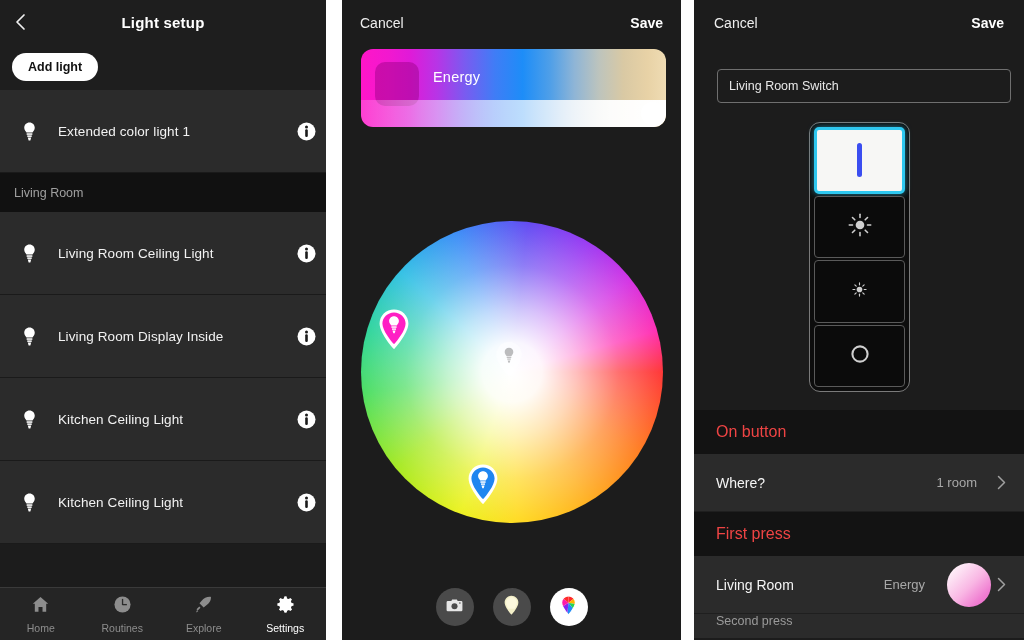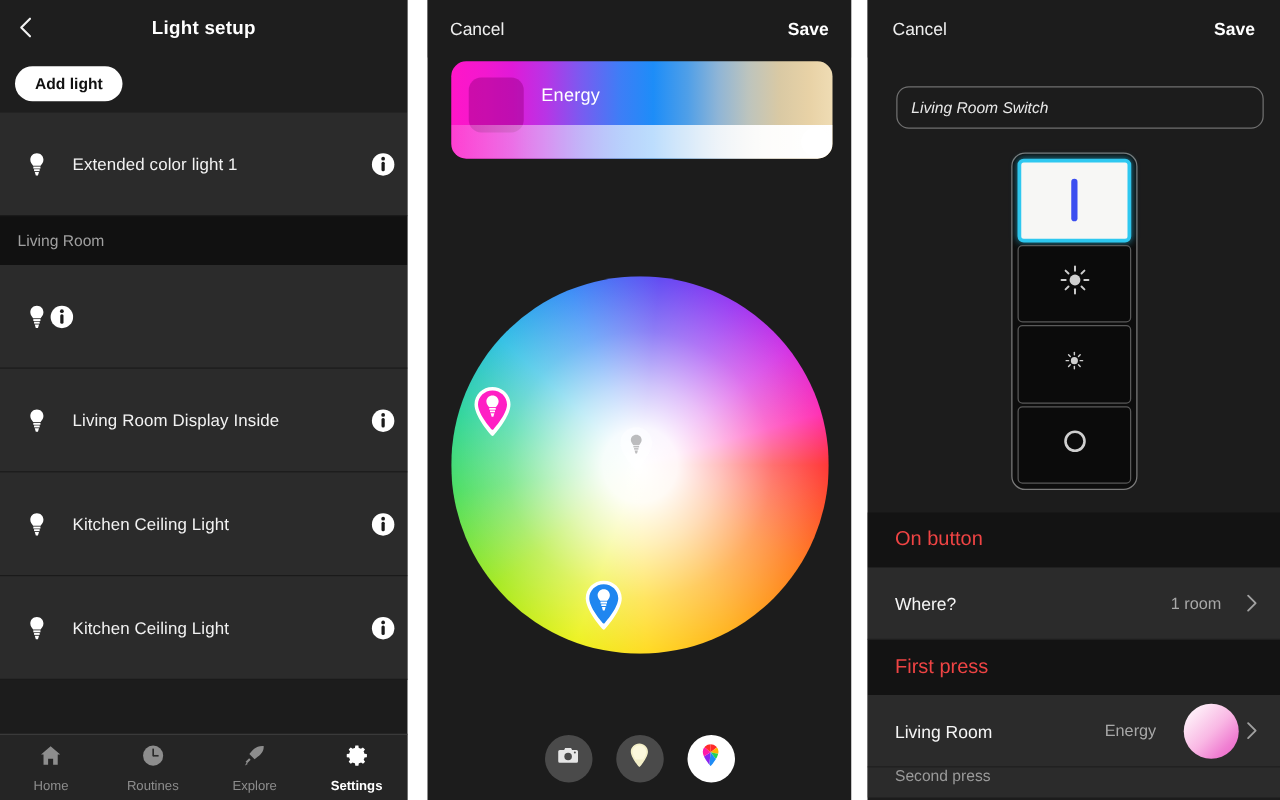--- a/index.html
+++ b/index.html
@@ -60,21 +60,21 @@
     display: flex; align-items: center; padding-left: 14px;
     color: #a0a0a0; font-size: 12.5px;
   }
   .p1-tabbar {
     position: absolute; left: 0; bottom: 0; width: 326px; height: 53px;
     background: #252525; border-top: 1px solid #3a3a3a;
     display: flex;
   }
   .tab { flex: 1; display: flex; flex-direction: column; align-items: center; justify-content: center; gap: 3px; }
   .tab .tlabel { font-size: 10.5px; color: #8d8d8d; }
-  .tab.active .tlabel { color: #ffffff; font-weight: bold; }
+  .tab.active .tlabel { color: #ffffff; font-weight: normal; }
 
   
   .p2-header {
     height: 46px; display: flex; align-items: center; justify-content: space-between;
     padding: 0 18px; background: #1c1c1c;
   }
   .p2-cancel { color: #eeeeee; font-size: 14px; }
   .p2-save   { color: #ffffff; font-size: 14px; font-weight: bold; }
   .scene-card {
     position: absolute; left: 19px; top: 49px; width: 305px; height: 78px;
@@ -135,23 +135,23 @@
 
   
   .p3-header {
     height: 46px; display: flex; align-items: center; justify-content: space-between;
     padding: 0 20px; background: #1c1c1c;
   }
   .p3-cancel { color: #eeeeee; font-size: 14px; }
   .p3-save   { color: #ffffff; font-size: 14px; font-weight: bold; }
   .name-input {
     position: absolute; left: 23px; top: 69px; width: 294px; height: 34px;
-    border: 1px solid #6f6f6f; border-radius: 10px; background: transparent;
+    border: 1px solid #6f6f6f; border-radius: 4px; background: transparent;
     display: flex; align-items: center; padding-left: 11px;
-    color: #e8e8e8; font-size: 12.5px; font-style: italic;
+    color: #e8e8e8; font-size: 12.5px;
   }
   .switch-device {
     position: absolute; left: 115px; top: 122px; width: 101px; height: 270px;
     border: 1px solid #7a7a7a; border-radius: 11px; background: #0d0d0d;
     padding: 3px; display: flex; flex-direction: column;
   }
   .sw-btn {
     flex: 1; display: flex; align-items: center; justify-content: center;
     border: 1px solid #5a5a5a; border-radius: 4px; margin: 1px; background: #0b0b0b;
   }
@@ -222,20 +222,21 @@
     <div class="section-head">Living Room</div>
     <div class="light-row">
       <div class="bulb">
         <svg viewBox="0 0 22 26" width="17" height="21">
             <path d="M11 1.5c-4 0-6.8 3-6.8 6.7 0 2.9 1.9 4.6 2.9 6.1h7.8c1-1.5 2.9-3.2 2.9-6.1 0-3.7-2.8-6.7-6.8-6.7z" fill="#ffffff"></path>
             <rect x="7.3" y="15.3" width="7.4" height="2" fill="#ffffff"></rect>
             <rect x="8.1" y="18" width="5.8" height="2" fill="#ffffff"></rect>
             <path d="M8.8 20.8h4.4l-1.1 3.8h-2.2z" fill="#ffffff"></path>
           </svg>
       </div>
+      <div class="lname">Living Room Ceiling Light</div>
       <div class="info-icon">
         <svg viewBox="0 0 19 19" width="19" height="19">
             <circle cx="9.5" cy="9.5" r="9" fill="#ffffff"></circle>
             <circle cx="9.5" cy="4.9" r="1.5" fill="#1b1b1b"></circle>
             <rect x="8.2" y="7.3" width="2.6" height="7.6" rx="1.2" fill="#1b1b1b"></rect>
           </svg>
       </div>
     </div>
     <div class="light-row">
       <div class="bulb">

